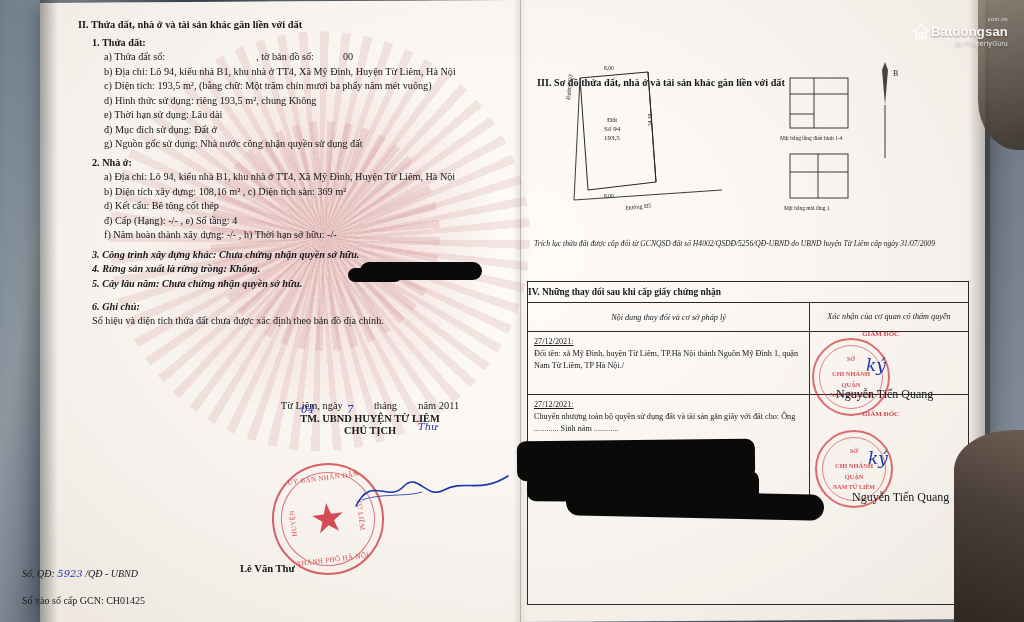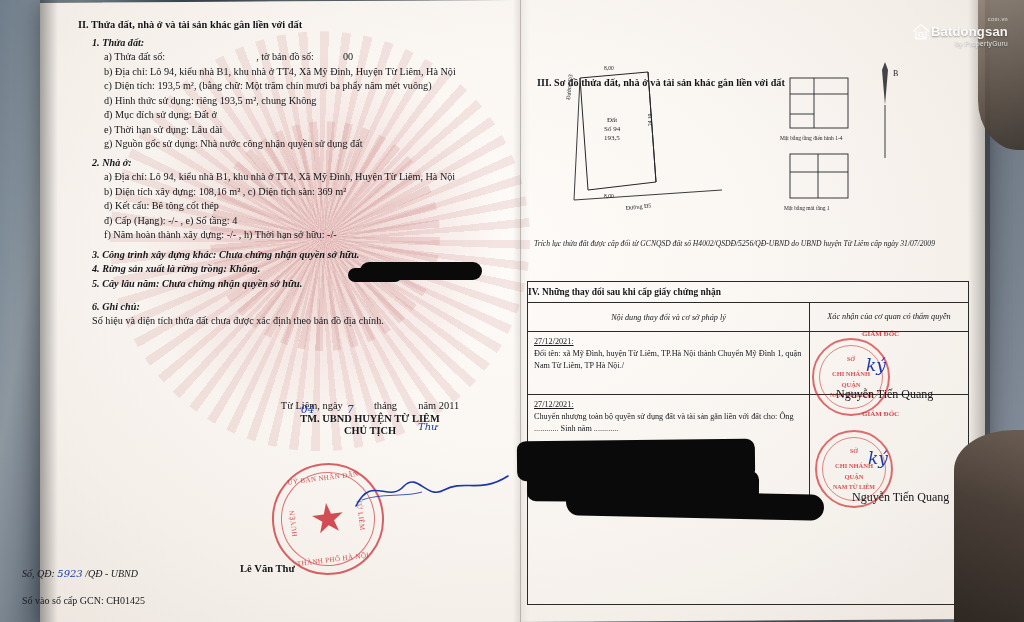--- a/index.html
+++ b/index.html
@@ -102,21 +102,20 @@
     color: #14161a;
     font-size: 10.2px;
     line-height: 1.42;
   }
   .sec-head {
     font-weight: bold;
     font-size: 10.4px;
     margin-bottom: 3px;
   }
   .sub-head {
-    font-style: italic;
     font-weight: bold;
     margin-left: 14px;
   }
   .lvl2 { margin-left: 26px; }
   .lvl1 { margin-left: 14px; }
   .ib { font-style: italic; font-weight: bold; }
   .gap { display: inline-block; }
   .note6 { margin-top: 9px; }
   .note6 .body { margin-left: 14px; }
 
@@ -481,22 +480,22 @@
     <div class="lvl2">
       <span>a) Thửa đất số:</span>
       <span class="gap" style="width:86px"></span>
       <span>, tờ bản đồ số:</span>
       <span class="gap" style="width:24px"></span>
       <span>00</span>
     </div>
     <div class="lvl2">b) Địa chỉ:  Lô 94, kiểu nhà B1, khu nhà ở TT4, Xã Mỹ Đình, Huyện Từ Liêm, Hà Nội</div>
     <div class="lvl2">c) Diện tích: 193,5       m², (bằng chữ: Một trăm chín mươi ba phẩy năm mét vuông)</div>
     <div class="lvl2">d) Hình thức sử dụng: riêng   193,5    m², chung   Không</div>
+    <div class="lvl2">e) Thời hạn sử dụng:          Lâu dài</div>
     <div class="lvl2">đ) Mục đích sử dụng: Đất ở</div>
-    <div class="lvl2">e) Thời hạn sử dụng:          Lâu dài</div>
     <div class="lvl2">g) Nguồn gốc sử dụng: Nhà nước công nhận quyền sử dụng đất</div>
 
     <div class="sub-head" style="margin-top:4px">2. Nhà ở:</div>
     <div class="lvl2">a) Địa chỉ: Lô 94, kiểu nhà B1, khu nhà ở TT4, Xã Mỹ Đình, Huyện Từ Liêm, Hà Nội</div>
     <div class="lvl2">b) Diện tích xây dựng:        108,16  m² , c) Diện tích sàn:        369   m²</div>
     <div class="lvl2">d) Kết cấu:    Bê tông cốt thép</div>
     <div class="lvl2">đ) Cấp (Hạng):            -/-      , e) Số tầng:                     4</div>
     <div class="lvl2">f) Năm hoàn thành xây dựng:   -/-   , h) Thời hạn sở hữu:    -/-</div>
 
     <div class="lvl1 ib" style="margin-top:5px">3. Công trình xây dựng khác: Chưa chứng nhận quyền sở hữu.</div>
@@ -599,29 +598,29 @@
   <div class="tbl">
     <div class="title">IV. Những thay đổi sau khi cấp giấy chứng nhận</div>
     <div class="hdr">
       <div class="c1">Nội dung thay đổi và cơ sở pháp lý</div>
       <div class="c2">Xác nhận của cơ quan có thẩm quyền</div>
     </div>
 
     <div class="row r1">
       <div class="c1">
         <div class="u">27/12/2021:</div>
-        <div>Đổi tên: xã Mỹ Đình, huyện Từ Liêm, TP.Hà Nội thành Chuyển Mỹ Đình 1, quận Nam Từ Liêm, TP Hà Nội./</div>
+        <div>Đổi tên: xã Mỹ Đình, huyện Từ Liêm, TP.Hà Nội thành Nguồn Mỹ Đình 1, quận Nam Từ Liêm, TP Hà Nội./</div>
       </div>
       <div class="c2"></div>
     </div>
 
     <div class="row r2">
       <div class="c1">
         <div class="u">27/12/2021:</div>
-        <div>Chuyển nhượng toàn bộ quyền sử dụng đất và tài sản gắn liền với đất cho: Ông ............ Sinh năm ............</div>
+        <div>Chuyển nhượng toàn bộ quyền sử dụng đất và tài sản gắn giấy với đất cho: Ông ............ Sinh năm ............</div>
       </div>
       <div class="c2"></div>
     </div>
   </div>
 
   <div class="gd-label gd1">GIÁM ĐỐC</div>
   <div class="rseal rs1">
     <div class="t t1">SỞ</div>
     <div class="t t2">CHI NHÁNH</div>
     <div class="t t3">QUẬN</div>

